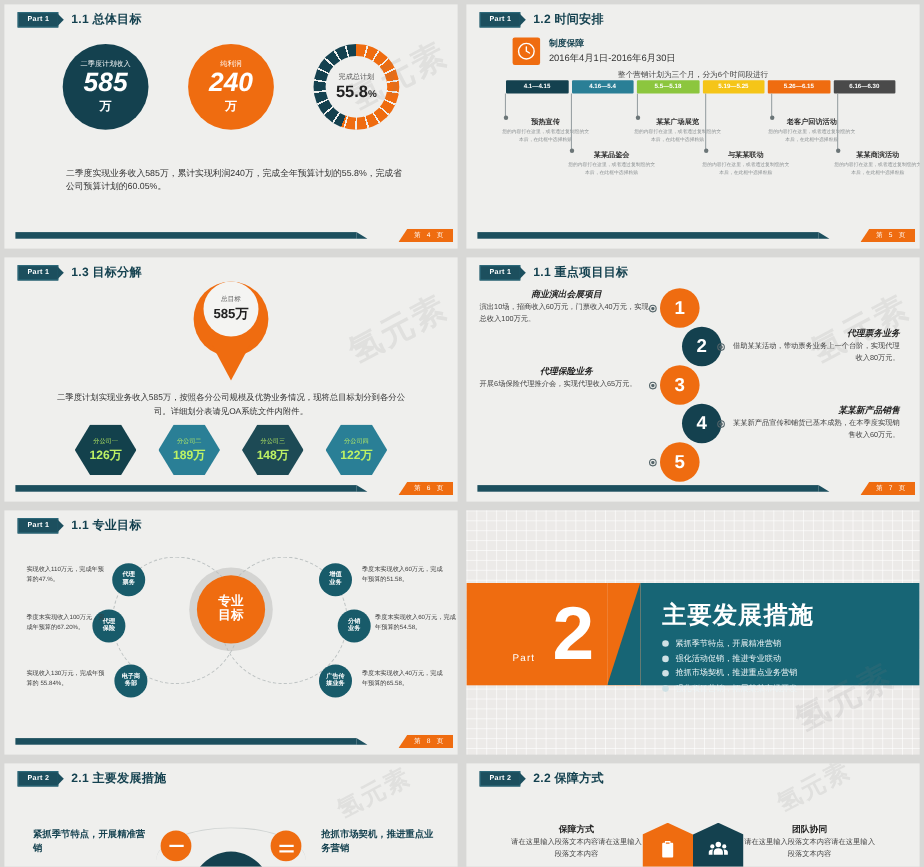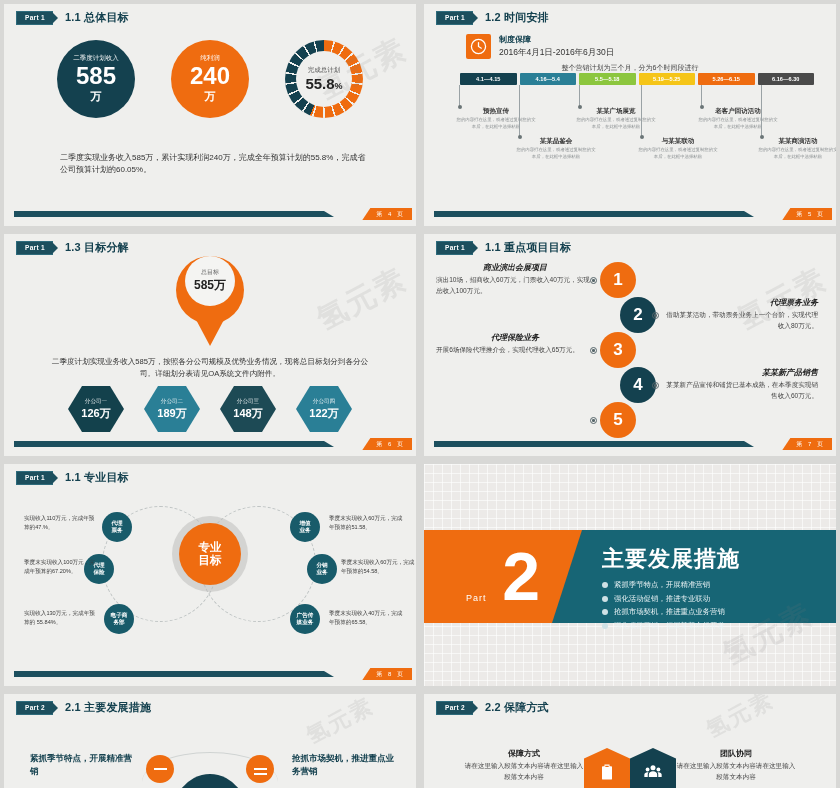--- a/index.html
+++ b/index.html
@@ -66,21 +66,21 @@
     letter-spacing: 2px;
   }
 
   
   .s1-circles { position: absolute; top: 36px; left: 0; right: 0; display: flex; justify-content: center; gap: 36px; }
   .bigcirc { width: 78px; height: 78px; border-radius: 50%; display: flex; flex-direction: column;
              align-items: center; justify-content: center; color: #fff; text-align: center; }
   .bigcirc.teal { background: #14414f; }
   .bigcirc.orange { background: #ef6c10; }
   .bigcirc .cap { font-size: 6.5px; margin-bottom: 1px; opacity: .95; }
-  .bigcirc .num { font-size: 24px; font-weight: bold; line-height: 1; }
+  .bigcirc .num { font-size: 24px; font-weight: bold; line-height: 1; font-style: italic; }
   .bigcirc .unit { font-size: 11px; font-weight: bold; margin-top: 1px; }
   .donut { width: 78px; height: 78px; border-radius: 50%; position: relative;
            background: conic-gradient(#ef6c10 0 55.8%, #14414f 55.8% 100%); }
   .donut::before { content:""; position:absolute; inset:11px; border-radius:50%; background:#efefed; }
   .donut .seg { position:absolute; inset:0; border-radius:50%;
     background: repeating-conic-gradient(rgba(239,239,237,0) 0 14deg, #efefed 14deg 16.5deg); }
   .donut .lab { position: absolute; inset: 0; display: flex; flex-direction: column;
                 align-items: center; justify-content: center; z-index: 3; }
   .donut .cap { font-size: 6.5px; color: #555; }
   .donut .num { font-size: 15px; font-weight: bold; color: #222; }
@@ -116,21 +116,21 @@
             display:flex; flex-direction:column; align-items:center; justify-content:center; }
   .pin-in .cap { font-size: 6px; color: #666; }
   .pin-in .num { font-size: 12px; font-weight: bold; color: #222; }
   .pin-tail { width: 0; height: 0; margin: -10px auto 0;
               border-left: 17px solid transparent; border-right: 17px solid transparent;
               border-top: 32px solid #ef6c10; }
   .s3-para { position: absolute; top: 122px; left: 42px; right: 42px; text-align: center;
              font-size: 7.6px; color: #333; line-height: 1.6; }
   .hexrow { position: absolute; top: 152px; left: 0; right: 0; display: flex; justify-content: center; gap: 20px; }
   .hex { width: 56px; height: 46px; display: flex; flex-direction: column;
-         align-items: center; justify-content: center; color: #ffffff;
+         align-items: center; justify-content: center; color: #bef264;
          clip-path: polygon(25% 0%, 75% 0%, 100% 50%, 75% 100%, 25% 100%, 0% 50%); }
   .hex .cap { font-size: 5.6px; opacity: .9; }
   .hex .num { font-size: 11px; font-weight: bold; }
 
   
   .proj { position: absolute; left: 0; right: 0; height: 46px; }
   .proj .bub { position: absolute; width: 36px; height: 36px; border-radius: 50%;
                display:flex; align-items:center; justify-content:center;
                color:#fff; font-size:17px; font-weight:bold; }
   .proj .dot { position: absolute; width: 7px; height: 7px; border-radius: 50%;

